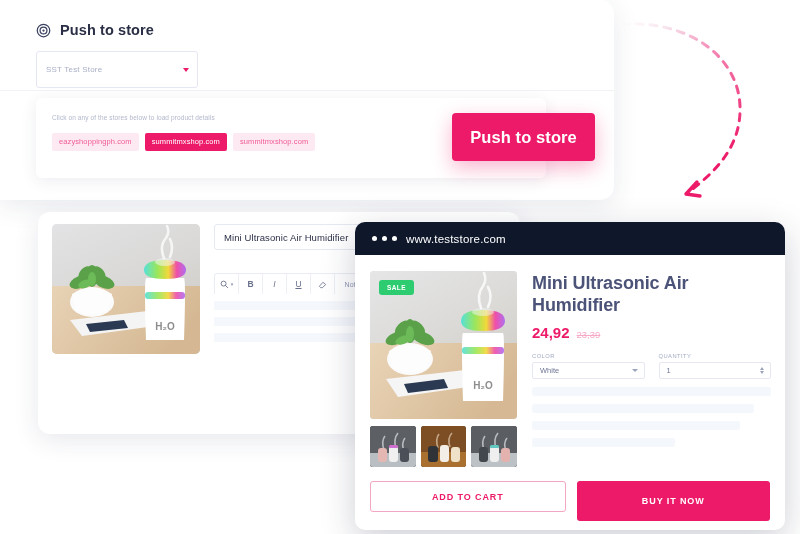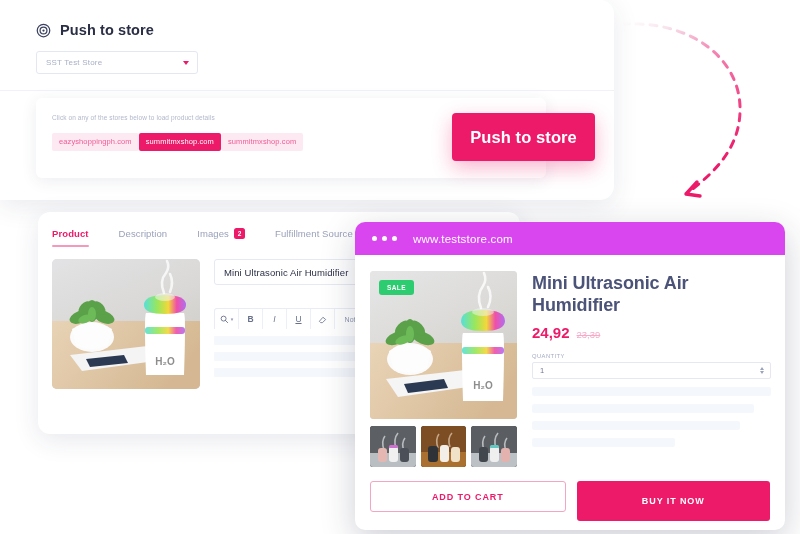--- a/index.html
+++ b/index.html
@@ -16,39 +16,39 @@
     position: absolute; left: 0; top: 0; width: 614px; height: 200px;
     background: #ffffff; border-radius: 0 14px 14px 0;
     box-shadow: 0 6px 26px rgba(40,50,90,0.10);
   }
   .panel-head { padding: 22px 26px 0 36px; display: flex; align-items: center; gap: 9px; }
   .target-icon { width: 15px; height: 15px; flex: 0 0 auto; }
   .panel-title { font-size: 14.5px; font-weight: 700; color: #2b2f45; letter-spacing: .1px; }
 
   .select-row { padding: 13px 0 0 36px; }
   .store-select {
-    width: 162px; height: 23px; border: 1px solid #e4e7f2; border-radius: 3px;
+    width: 162px; height: 37px; border: 1px solid #e4e7f2; border-radius: 3px;
     background: #fff; display: flex; align-items: center; justify-content: space-between;
     padding: 0 8px 0 9px;
   }
   .store-select .val { font-size: 8px; color: #a9afc6; letter-spacing: .2px; }
   .chev { width: 0; height: 0; border-left: 3.5px solid transparent; border-right: 3.5px solid transparent;
           border-top: 4px solid #ec1a68; }
 
   .divider { position: absolute; left: 0; right: 0; top: 90px; height: 1px; background: #f0f2f8; }
 
   
   .src-card {
     position: absolute; left: 36px; top: 98px; width: 510px; height: 80px;
     background: #fff; border-radius: 6px; box-shadow: 0 3px 16px rgba(40,50,90,0.09);
     padding: 11px 0 0 16px;
   }
   .src-title { font-size: 9.5px; font-weight: 700; color: #2b2f45; letter-spacing: .1px; }
   .src-sub { font-size: 6.5px; color: #b2b8cc; margin-top: 5px; letter-spacing: .1px; }
-  .tag-row { display: flex; margin-top: 12px; }
+  .tag-row { display: flex; gap: 6px; margin-top: 12px; }
   .tag { font-size: 7.5px; padding: 4px 7px 5px; border-radius: 2px; letter-spacing: .1px; white-space: nowrap; }
   .tag.soft { background: #fde9f1; color: #f05c96; }
   .tag.solid { background: #ec1a68; color: #ffffff; }
 
   
   .push-btn {
     position: absolute; left: 452px; top: 113px; width: 143px; height: 48px;
     background: #ec1a68; color: #fff; border: 0; border-radius: 4px;
     font-family: "Liberation Sans", sans-serif; font-size: 16.5px; font-weight: 700;
     letter-spacing: .1px; cursor: pointer;
@@ -88,21 +88,21 @@
              font-size: 8.5px; color: #69708c; border-right: 1px solid #eceff6; cursor: pointer; }
   .rte-btn.wide { width: 34px; font-size: 7px; color: #8d95ae; border-right: 0; }
   .rte-line { height: 9px; background: #f4f7fb; border-radius: 1px; margin-top: 7px; }
 
   
   .browser {
     position: absolute; left: 355px; top: 222px; width: 430px; height: 308px;
     background: #ffffff; border-radius: 10px; overflow: hidden;
     box-shadow: 0 10px 34px rgba(30,38,70,0.22);
   }
-  .browser-bar { height: 33px; background: #d946ef; display: flex; align-items: center; padding-left: 17px; gap: 16px; }
+  .browser-bar { height: 33px; background: #0f172a; display: flex; align-items: center; padding-left: 17px; gap: 9px; }
   .dots { display: flex; gap: 5px; }
   .dot { width: 5px; height: 5px; border-radius: 50%; background: #ffffff; }
   .url { font-size: 11.5px; color: #ffffff; letter-spacing: .2px; }
 
   .browser-body { display: flex; padding: 16px 14px 0 15px; gap: 15px; }
   .shop-left { width: 147px; flex: 0 0 auto; }
   .hero { width: 147px; height: 148px; border-radius: 4px; overflow: hidden; position: relative; background: #dfe0e2; }
   .sale-badge { position: absolute; left: 9px; top: 9px; background: #2dcc70; color: #fff;
                 font-size: 6.5px; font-weight: 700; letter-spacing: .4px; padding: 4px 8px; border-radius: 3px; }
   .thumbs { display: flex; gap: 5px; margin-top: 7px; }
@@ -180,35 +180,20 @@
         <span class="tag soft">eazyshoppingph.com</span>
         <span class="tag solid">summitmxshop.com</span>
         <span class="tag soft">summitmxshop.com</span>
       </div>
     </div>
   </div>
 
   <button class="push-btn">Push to store</button>
 
   <div class="panel-editor">
-    <div class="tabs">
-      <div class="tab active">
-        <span>Product</span>
-      </div>
-      <div class="tab">
-        <span>Description</span>
-      </div>
-      <div class="tab">
-        <span>Images</span>
-        <span class="badge">2</span>
-      </div>
-      <div class="tab">
-        <span>Fulfillment Source</span>
-      </div>
-    </div>
 
     <div class="editor-body">
       <div class="prod-photo">
         <svg viewBox="0 0 148 130" width="148" height="130">
           <defs>
             <linearGradient id="bgE" x1="0" y1="0" x2="0.5" y2="1">
               <stop offset="0%" stop-color="#e3e3e5"></stop>
                 <stop offset="55%" stop-color="#d9d8d6"></stop>
               <stop offset="100%" stop-color="#cfcbc6"></stop>
             </linearGradient>
@@ -397,20 +382,27 @@
 
       <div class="shop-right">
         <div class="shop-title">Mini Ultrasonic Air Humidifier</div>
         <div class="price-row">
           <span class="price-now">24,92</span>
           <span class="price-old">23,39</span>
         </div>
 
         <div class="opt-row">
           <div class="opt">
+            <div class="opt-label">COLOR</div>
+            <div class="opt-field">
+              <span>White</span>
+              <span class="opt-chev"></span>
+            </div>
+          </div>
+          <div class="opt">
             <div class="opt-label">QUANTITY</div>
             <div class="opt-field">
               <span>1</span>
               <span class="spin">
                   <i class="up"></i>
                   <i class="dn"></i>
                 </span>
             </div>
           </div>
         </div>

